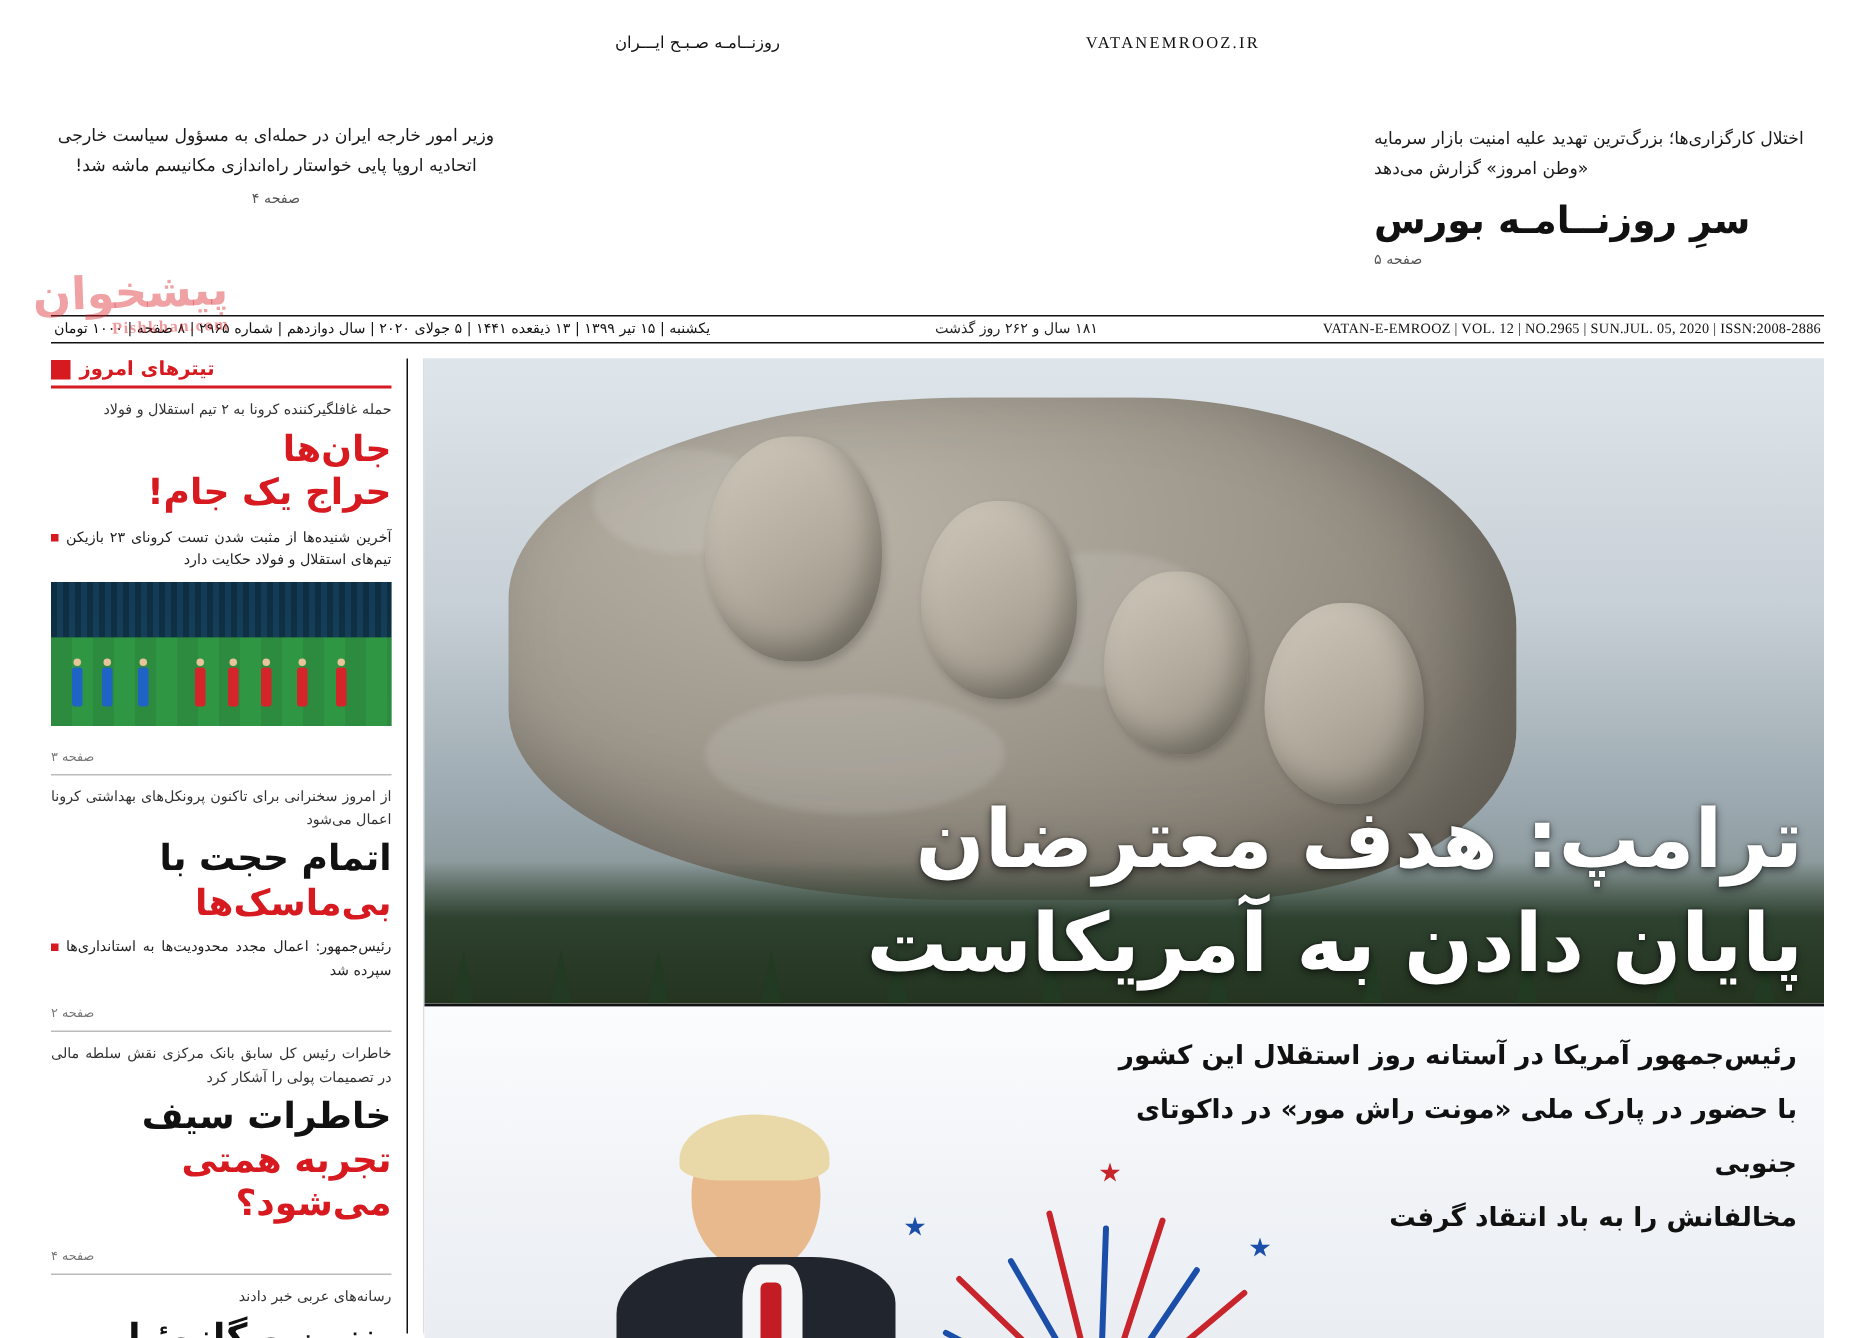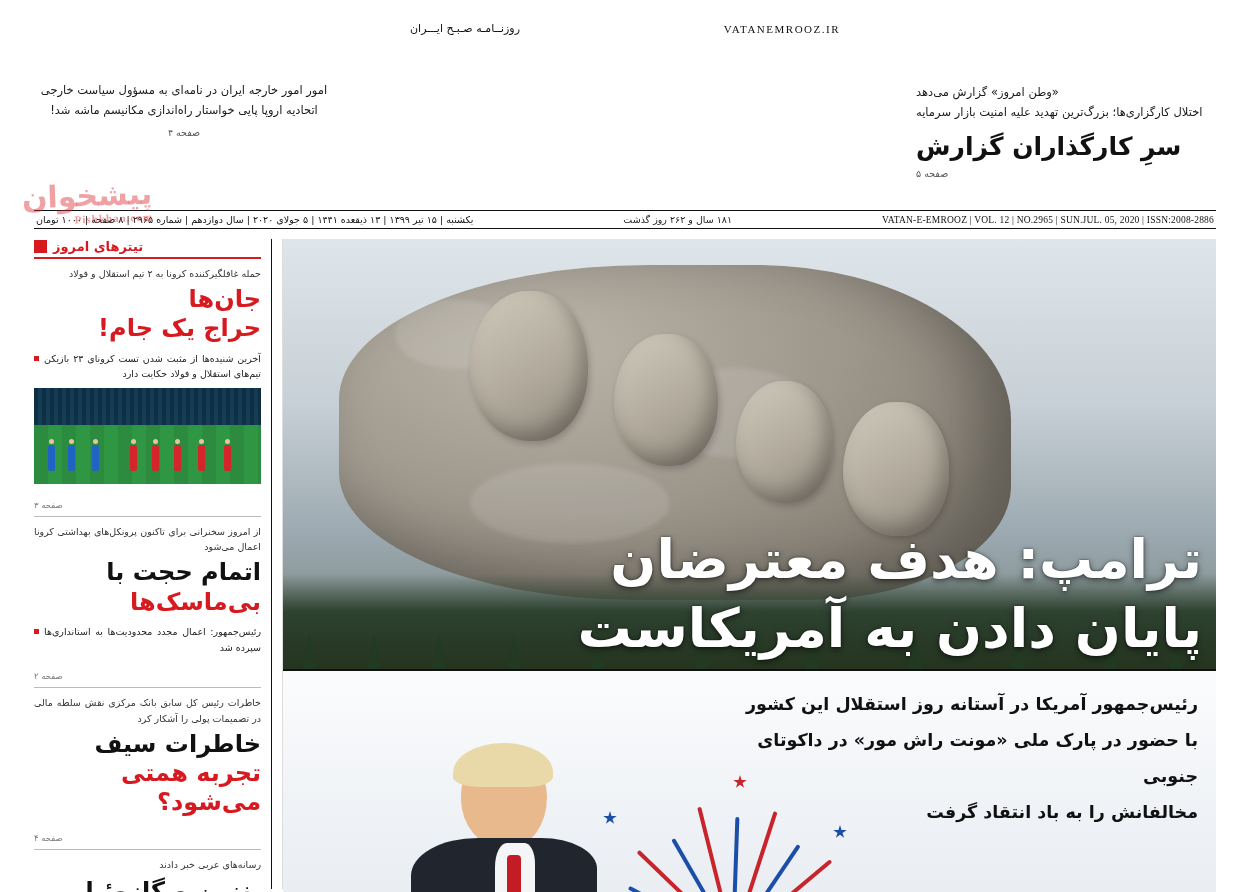--- a/index.html
+++ b/index.html
@@ -398,39 +398,39 @@
 </style>
 </head>
 <body>
 
 <div class="page">
 
   <div class="masthead">
 
     <div class="mast-side">
       <div class="mast-kicker">
-        <span class="line">امور امور خارجه ایران در نامه‌ای به مسؤول سیاست خارجی</span>
+        <span class="line">وزیر امور خارجه ایران در حمله‌ای به مسؤول سیاست خارجی</span>
         <span class="line">اتحادیه اروپا پایی خواستار راه‌اندازی مکانیسم ماشه شد!</span>
       </div>
       <div class="mast-page">صفحه ۴</div>
     </div>
 
     <div class="mast-center">
       <div class="mast-top-line">
         <div>روزنــامـه صـبـح ایـــران</div>
         <div class="site">VATANEMROOZ.IR</div>
       </div>
     </div>
 
     <div class="mast-side right">
       <div class="mast-kicker">
+        <span class="line">اختلال کارگزاری‌ها؛ بزرگ‌ترین تهدید علیه امنیت بازار سرمایه</span>
         <span class="line">«وطن امروز» گزارش می‌دهد</span>
-        <span class="line">اختلال کارگزاری‌ها؛ بزرگ‌ترین تهدید علیه امنیت بازار سرمایه</span>
-      </div>
-      <div class="mast-headline black">سرِ کارگذاران گزارش</div>
+      </div>
+      <div class="mast-headline black">سرِ روزنــامـه بورس</div>
       <div class="mast-page">صفحه ۵</div>
     </div>
   </div>
 
   <div class="infobar">
     <div class="seg">یکشنبه | ۱۵ تیر ۱۳۹۹ | ۱۳ ذیقعده ۱۴۴۱ | ۵ جولای ۲۰۲۰ | سال دوازدهم | شماره ۲۹۶۵ | ۸ صفحه | ۱۰۰۰ تومان</div>
     <div class="seg mid">۱۸۱ سال و ۲۶۲ روز گذشت</div>
     <div class="seg lat">VATAN-E-EMROOZ | VOL. 12 | NO.2965 | SUN.JUL. 05, 2020 | ISSN:2008-2886</div>
   </div>
 

